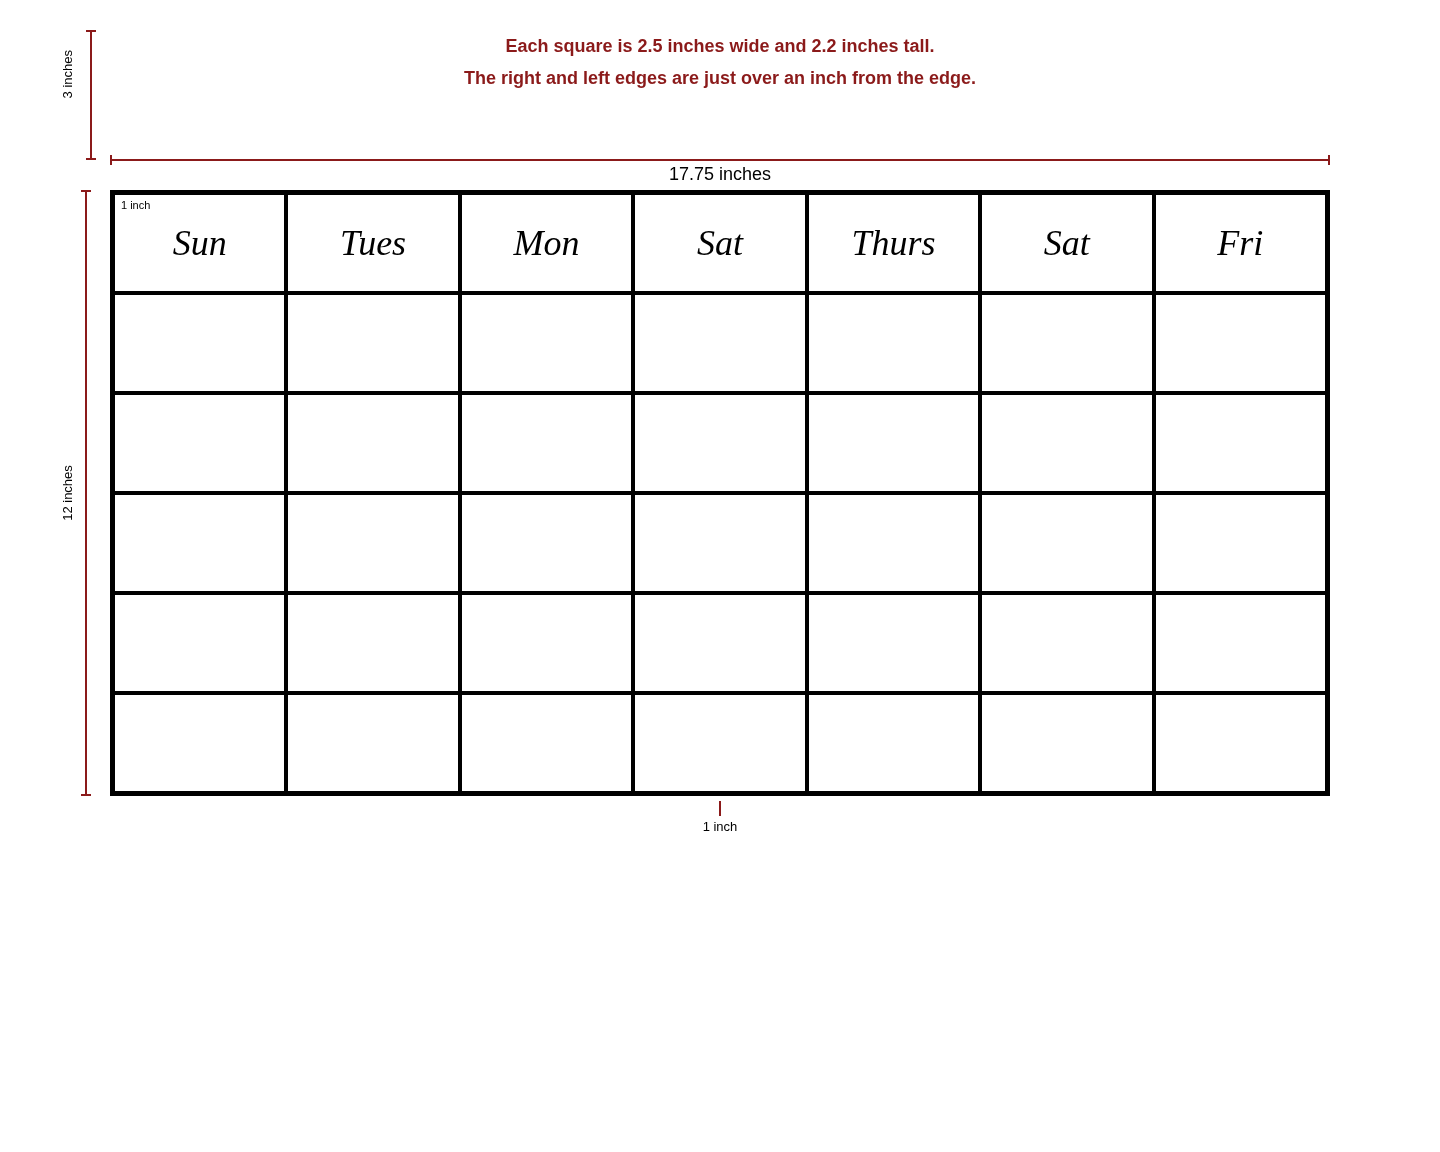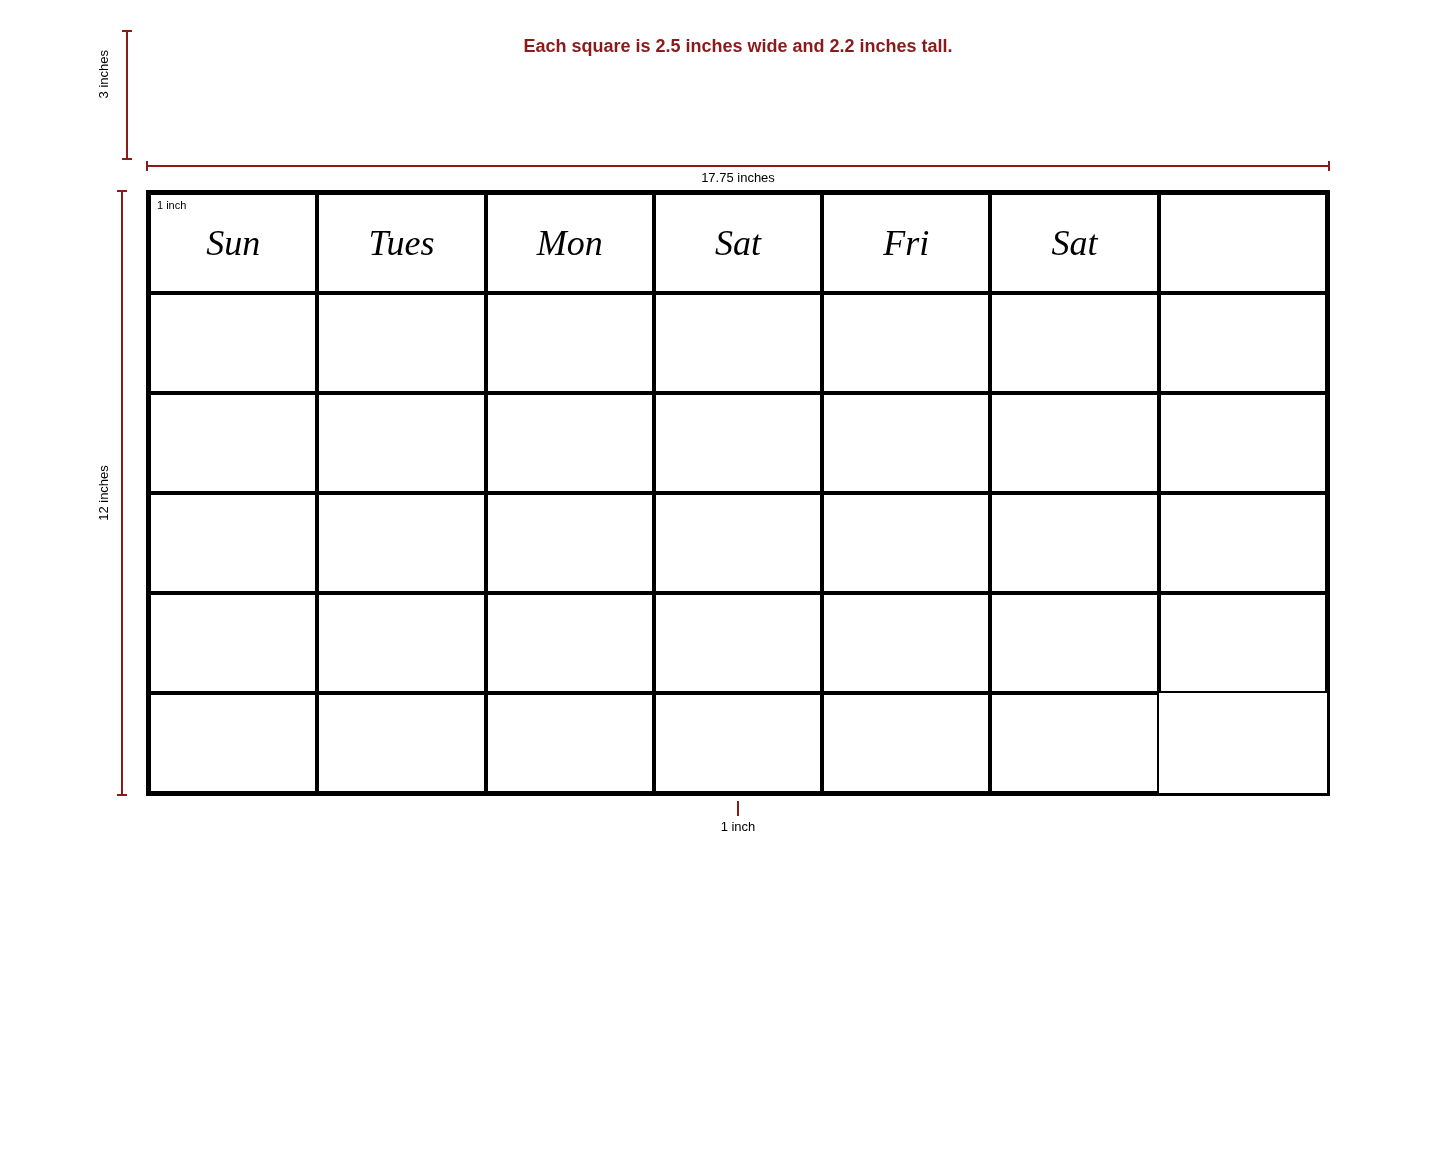--- a/index.html
+++ b/index.html
@@ -14,21 +14,20 @@
 
     .page-container {
       width: 1440px;
       min-height: 1152px;
       position: relative;
       background: #fff;
       display: flex;
       flex-direction: column;
       align-items: center;
       padding-top: 20px;
-      padding-left: 36px;
     }
 
     
     .top-annotations {
       width: 100%;
       position: relative;
       height: 170px;
     }
 
     
@@ -129,21 +128,21 @@
       content: '';
       position: absolute;
       right: 0;
       top: -4px;
       width: 2px;
       height: 10px;
       background: #8B1A1A;
     }
 
     .h-label-17 {
-      font-size: 13px;
+      font-size: 18px;
       color: #000;
       margin-top: 3px;
     }
 
     
     .calendar-section {
       width: 100%;
       position: relative;
       display: flex;
       align-items: stretch;
@@ -278,20 +277,21 @@
 
   <div class="top-annotations">
 
     <div class="vertical-line-3in">
       <div class="v-line"></div>
     </div>
     <span class="v-label-3in">3 inches</span>
 
     <div class="center-text">
       <p>Each square is 2.5 inches wide and 2.2 inches tall.</p>
+      <p>The right and left edges are just over an inch from the edge.</p>
     </div>
 
     <div class="horizontal-line-container">
       <div class="h-line-17"></div>
       <span class="h-label-17">17.75 inches</span>
     </div>
 
   </div>
 
   <div class="calendar-section">
@@ -310,24 +310,27 @@
       <div class="cal-cell header-cell">
         <span class="day-label">Tues</span>
       </div>
       <div class="cal-cell header-cell">
         <span class="day-label">Mon</span>
       </div>
       <div class="cal-cell header-cell">
         <span class="day-label">Sat</span>
       </div>
       <div class="cal-cell header-cell">
+        <span class="day-label">Thurs</span>
+      </div>
+      <div class="cal-cell header-cell">
+        <span class="day-label">Sat</span>
+      </div>
+      <div class="cal-cell header-cell">
         <span class="day-label">Fri</span>
-      </div>
-      <div class="cal-cell header-cell">
-        <span class="day-label">Sat</span>
       </div>
 
       <div class="cal-cell"></div>
       <div class="cal-cell"></div>
       <div class="cal-cell"></div>
       <div class="cal-cell"></div>
       <div class="cal-cell"></div>
       <div class="cal-cell"></div>
       <div class="cal-cell"></div>
 

